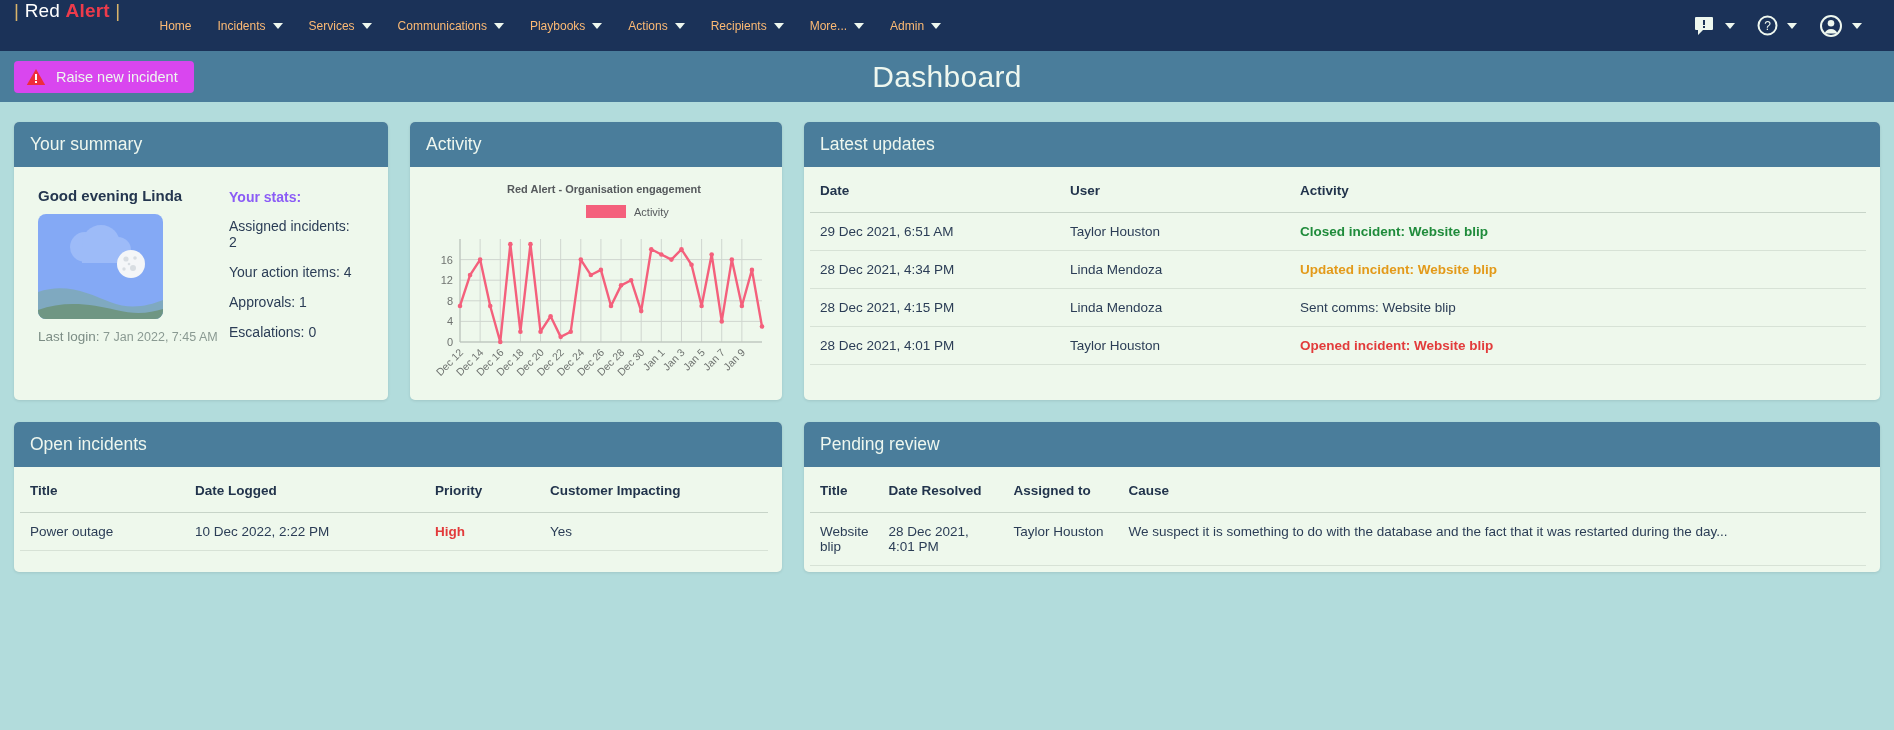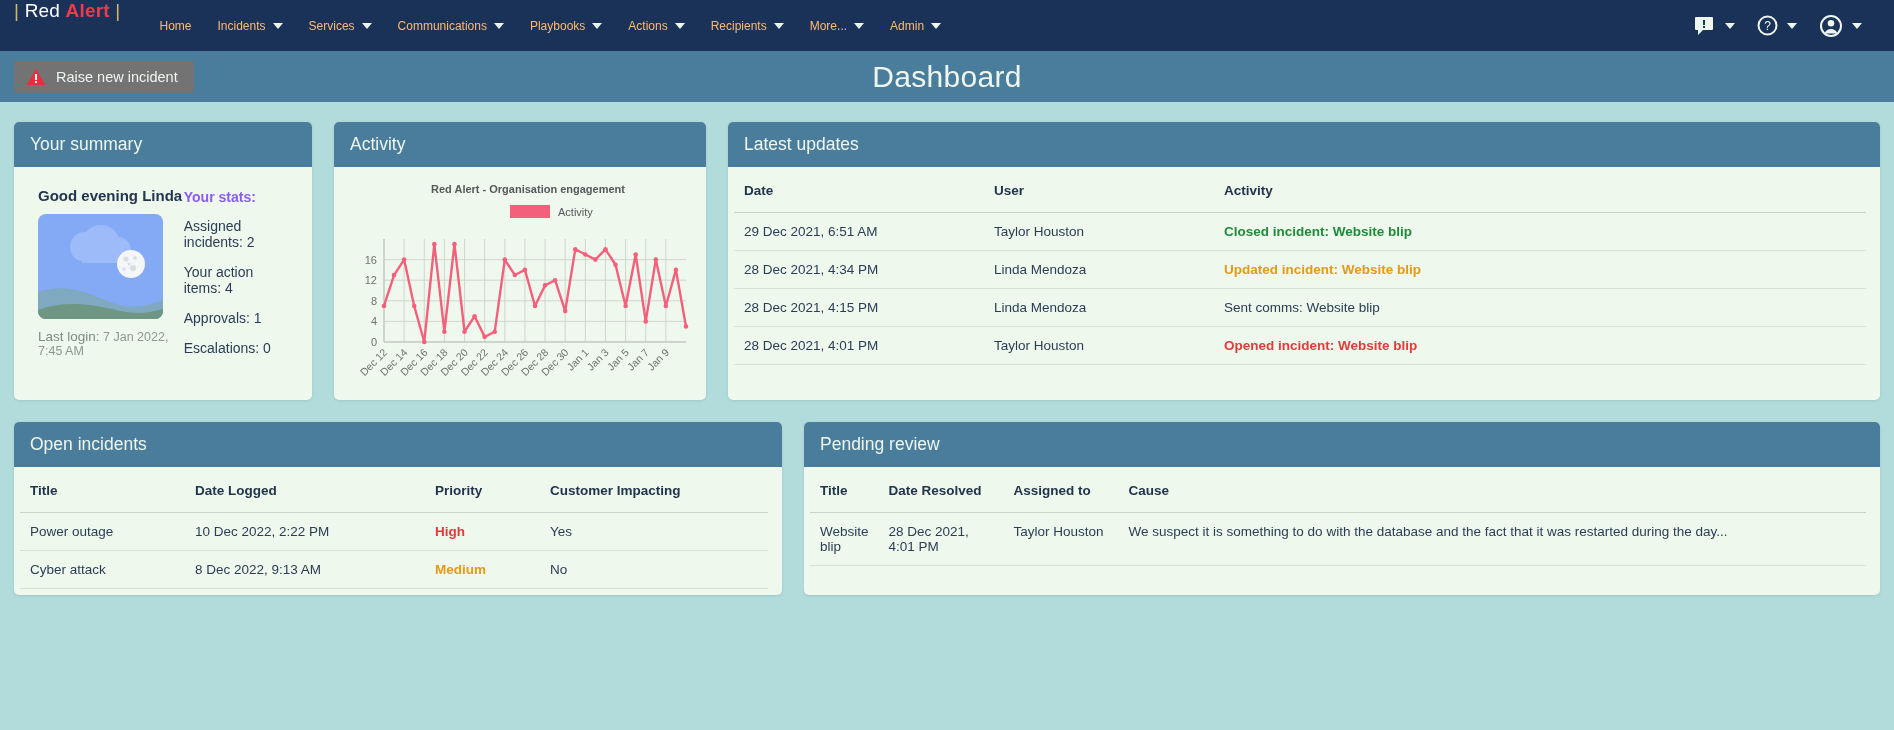--- a/index.html
+++ b/index.html
@@ -37,21 +37,21 @@
   .nav-icon-group { display:flex; align-items:center; gap:9px; cursor:pointer; }
   .nav-icon-group svg { display:block; }
 
   
   .subheader {
     height:51px; background:#4a7d9b;
     display:flex; align-items:center; position:relative;
     padding:0 14px;
   }
   .raise-btn {
-    background:#737373; color:#eef7ef;
+    background:#d946ef; color:#eef7ef;
     border:none; border-radius:4px;
     height:32px; padding:0 16px 0 12px;
     display:flex; align-items:center; gap:10px;
     font-size:14.5px; font-family:inherit; cursor:pointer;
   }
   .page-title {
     position:absolute; left:0; right:0; text-align:center;
     font-size:30px; color:#eef7ef; font-weight:400; pointer-events:none;
     letter-spacing:.3px;
   }
@@ -63,21 +63,21 @@
   .card {
     background:#eef8ec; border-radius:5px; overflow:hidden;
     box-shadow:0 1px 3px rgba(0,0,0,.10);
     display:flex; flex-direction:column;
   }
   .card-head {
     background:#4a7d9b; color:#eef7ef;
     font-size:17.5px; padding:12px 16px; font-weight:400;
   }
 
-  .col-summary { width:298px; }
+  .col-summary { width:374px; }
   .col-activity { width:372px; }
   .col-latest { flex:1; }
   .col-open { width:768px; }
   .col-pending { flex:1; }
 
   
   .summary-body { display:flex; padding:14px 28px 10px 22px; }
   .summary-left { width:195px; }
   .greeting { font-size:15px; margin:6px 0 10px 2px; font-weight:600; color:#24364f; }
   .thumb {
@@ -379,26 +379,20 @@
               <th>Customer Impacting</th>
             </tr>
           </thead>
           <tbody id="open-body">
               <tr>
                 <td>Power outage</td>
                 <td>10 Dec 2022, 2:22 PM</td>
                 <td class="p-high">High</td>
                 <td>Yes</td>
               </tr>
-              <tr>
-                <td>Cyber attack</td>
-                <td>8 Dec 2022, 9:13 AM</td>
-                <td class="p-medium">Medium</td>
-                <td>No</td>
-              </tr>
             </tbody>
         </table>
       </div>
     </div>
 
     <div class="card col-pending">
       <div class="card-head">Pending review</div>
       <div class="tbl-wrap">
         <table>
           <thead>

